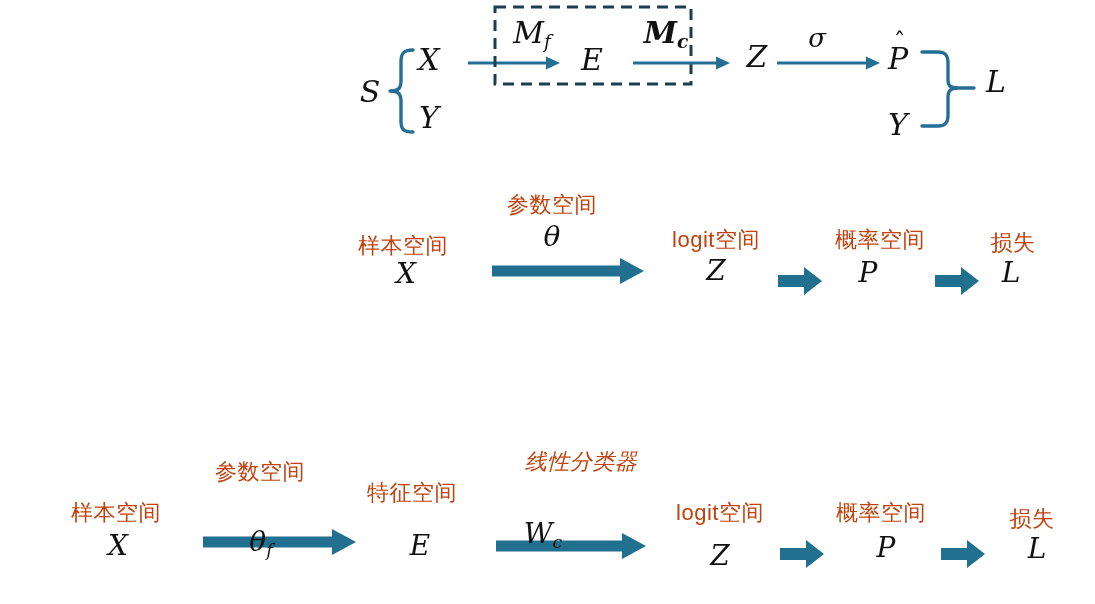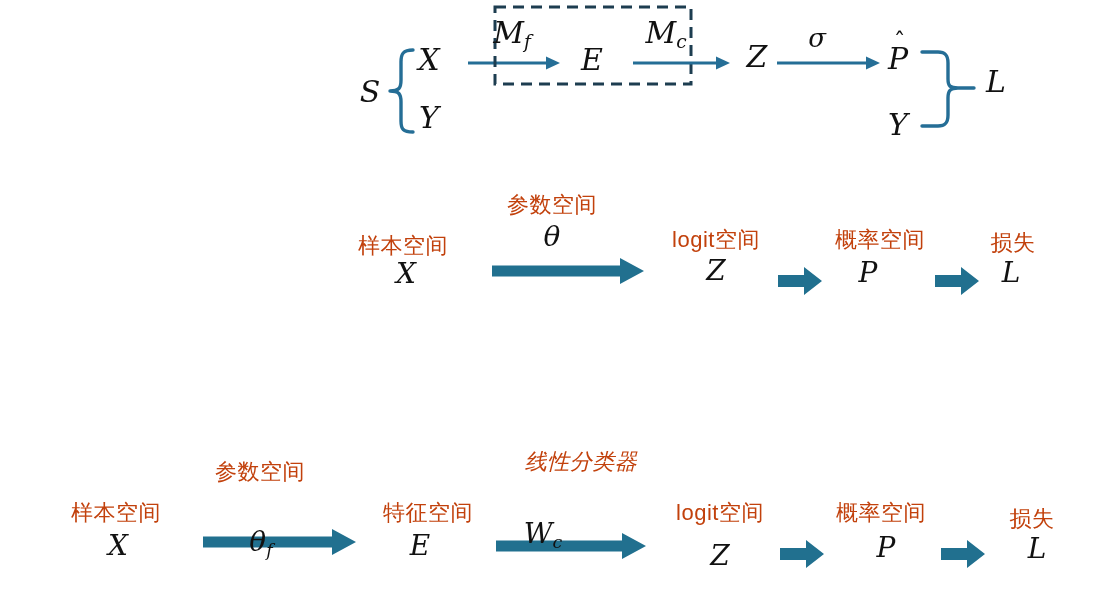--- a/index.html
+++ b/index.html
@@ -83,27 +83,27 @@
 
     <polygon points="780,548 806,548 806,540 824,554 806,568 806,560 780,560" fill="#21708F"></polygon>
 
     <polygon points="941,548 967,548 967,540 985,554 967,568 967,560 941,560" fill="#21708F"></polygon>
   </svg>
 
   <div class="txt math" style="left:370px;top:75px;">S</div>
   <div class="txt math" style="left:429px;top:43px;">X</div>
   <div class="txt math" style="left:429px;top:101px;">Y</div>
 
-  <div class="txt math" style="left:512px;top:16px;">
+  <div class="txt math" style="left:532px;top:16px;">
     <span>M</span><span class="sub">f</span>
   </div>
 
   <div class="txt math" style="left:592px;top:43px;">E</div>
 
-  <div class="txt math" style="left:666px;top:16px;">
+  <div class="txt math" style="left:666px;top:16px;font-weight:bold;">
     <span>M</span><span class="sub">c</span>
   </div>
 
   <div class="txt math" style="left:757px;top:40px;">Z</div>
   <div class="txt math" style="left:817px;top:24px;font-size:26px;">σ</div>
 
   <div class="txt math" style="left:898px;top:42px;">
     <span class="hatwrap"><span class="hat">ˆ</span><span>P</span></span>
   </div>
 
@@ -126,21 +126,21 @@
   <div class="txt math math-sm" style="left:1011px;top:258px;">L</div>
 
   <div class="txt cn" style="left:116px;top:500px;">样本空间</div>
   <div class="txt math math-sm" style="left:118px;top:531px;">X</div>
 
   <div class="txt cn" style="left:260px;top:459px;">参数空间</div>
   <div class="txt math math-sm" style="left:261px;top:491px;margin-top:36px;">
     <span>θ</span><span class="sub">f</span>
   </div>
 
-  <div class="txt cn" style="left:412px;top:500px;margin-left:16px;">特征空间</div>
+  <div class="txt cn" style="left:412px;top:480px;">特征空间</div>
   <div class="txt math math-sm" style="left:420px;top:531px;">E</div>
 
   <div class="txt cn cn-italic" style="left:581px;top:449px;">线性分类器</div>
   <div class="txt math math-sm" style="left:543px;top:519px;">
     <span>W</span><span class="sub">c</span>
   </div>
 
   <div class="txt cn" style="left:720px;top:500px;">logit空间</div>
   <div class="txt math math-sm" style="left:720px;top:541px;">Z</div>
 

